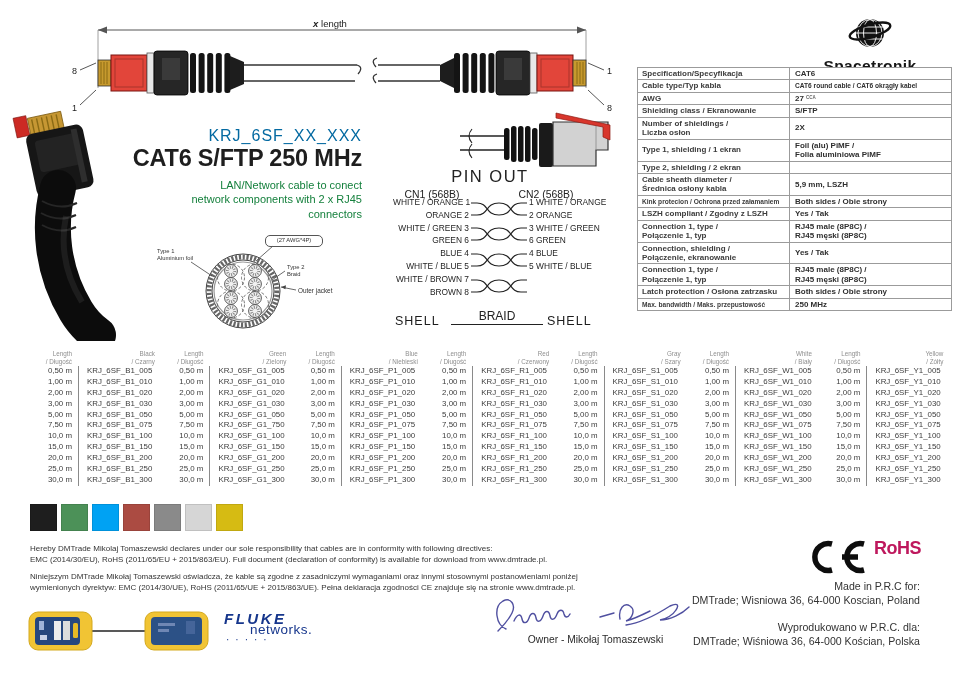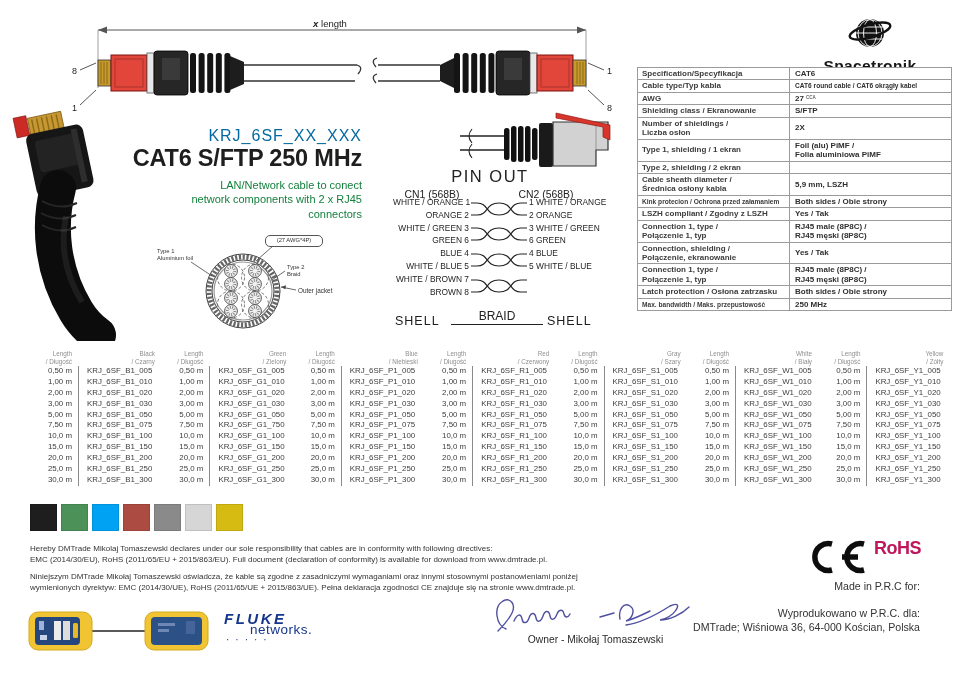--- a/index.html
+++ b/index.html
@@ -785,20 +785,21 @@
 
 <svg id="ce-mark" class="abs" viewBox="0 0 58 34">
   <path d="M24,4 A13.5,13.5 0 1 0 24,30" fill="none" stroke="#0d0d0d" stroke-width="5.5"></path>
   <path d="M56,4 A13.5,13.5 0 1 0 56,30" fill="none" stroke="#0d0d0d" stroke-width="5.5"></path>
   <line x1="34" y1="17" x2="50" y2="17" stroke="#0d0d0d" stroke-width="5.5"></line>
 </svg>
 <div id="rohs" class="abs">RoHS</div>
 
 <div id="manufacturer" class="abs">
   <div>Made in P.R.C for:</div>
+  <div>DMTrade; Wisniowa 36, 64-000 Koscian, Poland</div>
   <div class="gap">Wyprodukowano w P.R.C. dla:</div>
   <div>DMTrade; Wiśniowa 36, 64-000 Kościan, Polska</div>
 </div>
 
 <svg id="fluke-devices" class="abs" viewBox="0 0 195 48">
   <line x1="64" y1="25" x2="118" y2="25" stroke="#222" stroke-width="1.4"></line>
   <rect x="1" y="6" width="63" height="38" rx="9" fill="#f1c434" stroke="#d4a91e" stroke-width="1"></rect>
   <rect x="7" y="11" width="45" height="28" rx="4" fill="#26477e"></rect>
   <rect x="11" y="15" width="5" height="9" fill="#9fb3d8"></rect>
   <rect x="12" y="29" width="7" height="5" fill="#c8d2e8"></rect>

